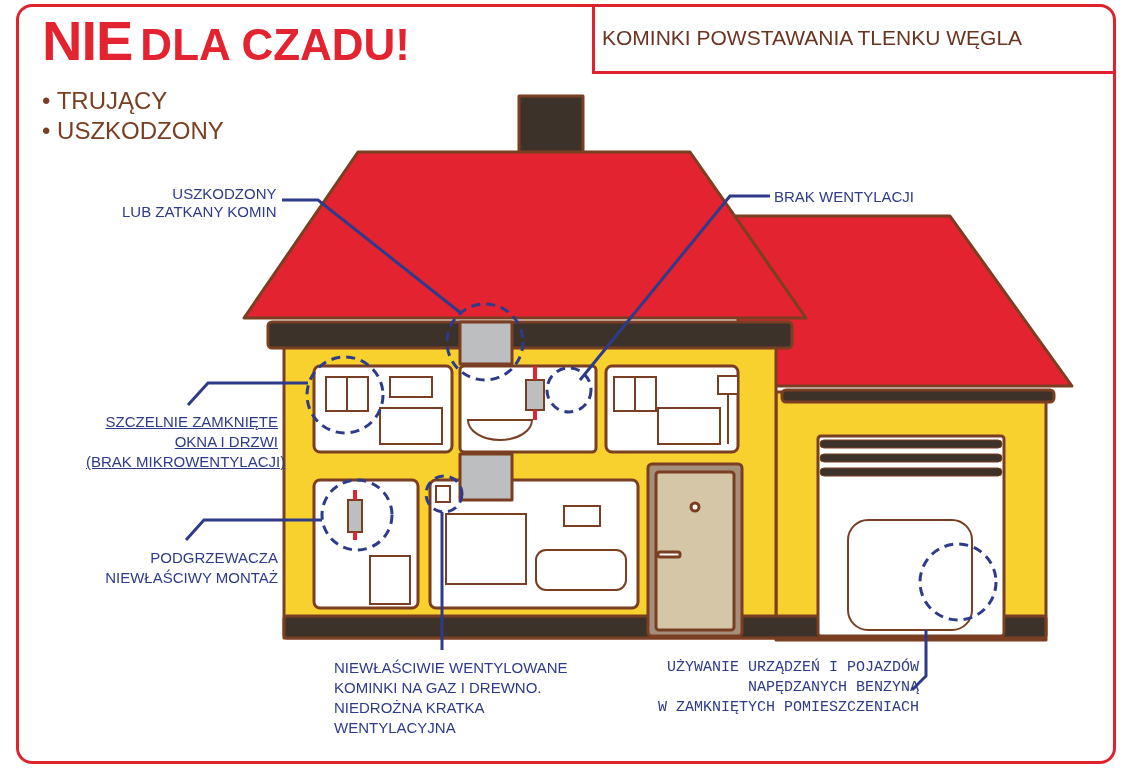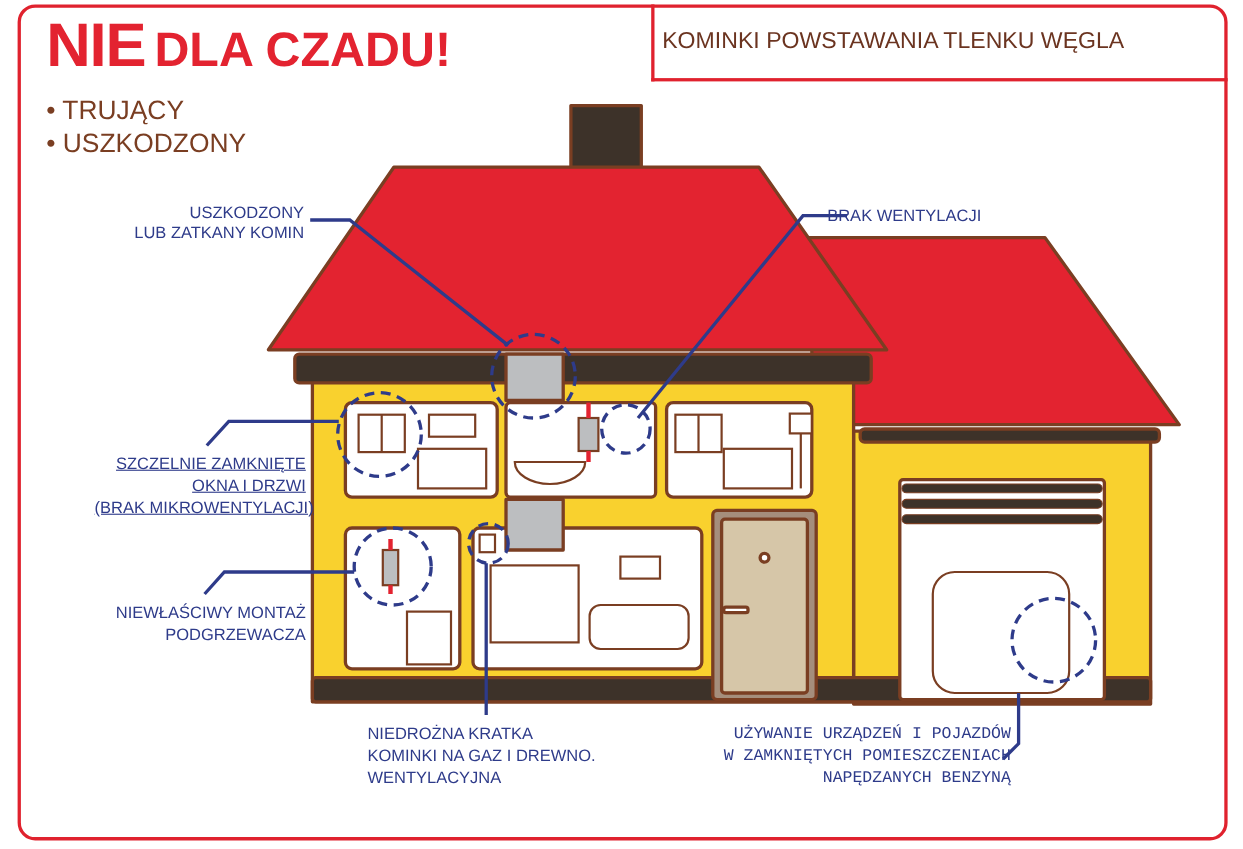--- a/index.html
+++ b/index.html
@@ -110,32 +110,33 @@
     <polyline points="186,540 204,520 322,520"></polyline>
     <polyline points="442,512 442,650"></polyline>
     <polyline points="926,630 926,676 912,690"></polyline>
   </g>
 </svg>
 
 <div class="lbl r" style="left:122px;top:185px;">
   <div>USZKODZONY</div>
   <div>LUB ZATKANY KOMIN</div>
 </div>
-<div class="lbl" style="left:752px;top:188px;text-align:right;">BRAK WENTYLACJI</div>
+<div class="lbl" style="left:774px;top:188px;text-align:right;">BRAK WENTYLACJI</div>
 <div class="lbl r" style="left:86px;top:412px;width:192px;line-height:20px;text-decoration:underline;">
   <div>SZCZELNIE ZAMKNIĘTE</div>
   <div>OKNA I DRZWI</div>
   <div>(BRAK MIKROWENTYLACJI)</div>
 </div>
 <div class="lbl r" style="left:86px;top:548px;width:192px;line-height:20px;">
+  <div>PODGRZEWACZA</div>
   <div>NIEWŁAŚCIWY MONTAŻ</div>
-  <div>PODGRZEWACZA</div>
 </div>
 <div class="lbl" style="left:334px;top:658px;line-height:20px;">
+  <div>NIEWŁAŚCIWIE WENTYLOWANE</div>
+  <div>KOMINKI NA GAZ I DREWNO.</div>
   <div>NIEDROŻNA KRATKA</div>
-  <div>KOMINKI NA GAZ I DREWNO.</div>
   <div>WENTYLACYJNA</div>
 </div>
 <div class="lbl r" style="left:627px;top:658px;width:292px;line-height:20px;font-family:Liberation Mono, monospace;">
   <div>UŻYWANIE URZĄDZEŃ I POJAZDÓW</div>
+  <div>NAPĘDZANYCH BENZYNĄ</div>
   <div>W ZAMKNIĘTYCH POMIESZCZENIACH</div>
-  <div>NAPĘDZANYCH BENZYNĄ</div>
 </div>
 
 </body></html>

